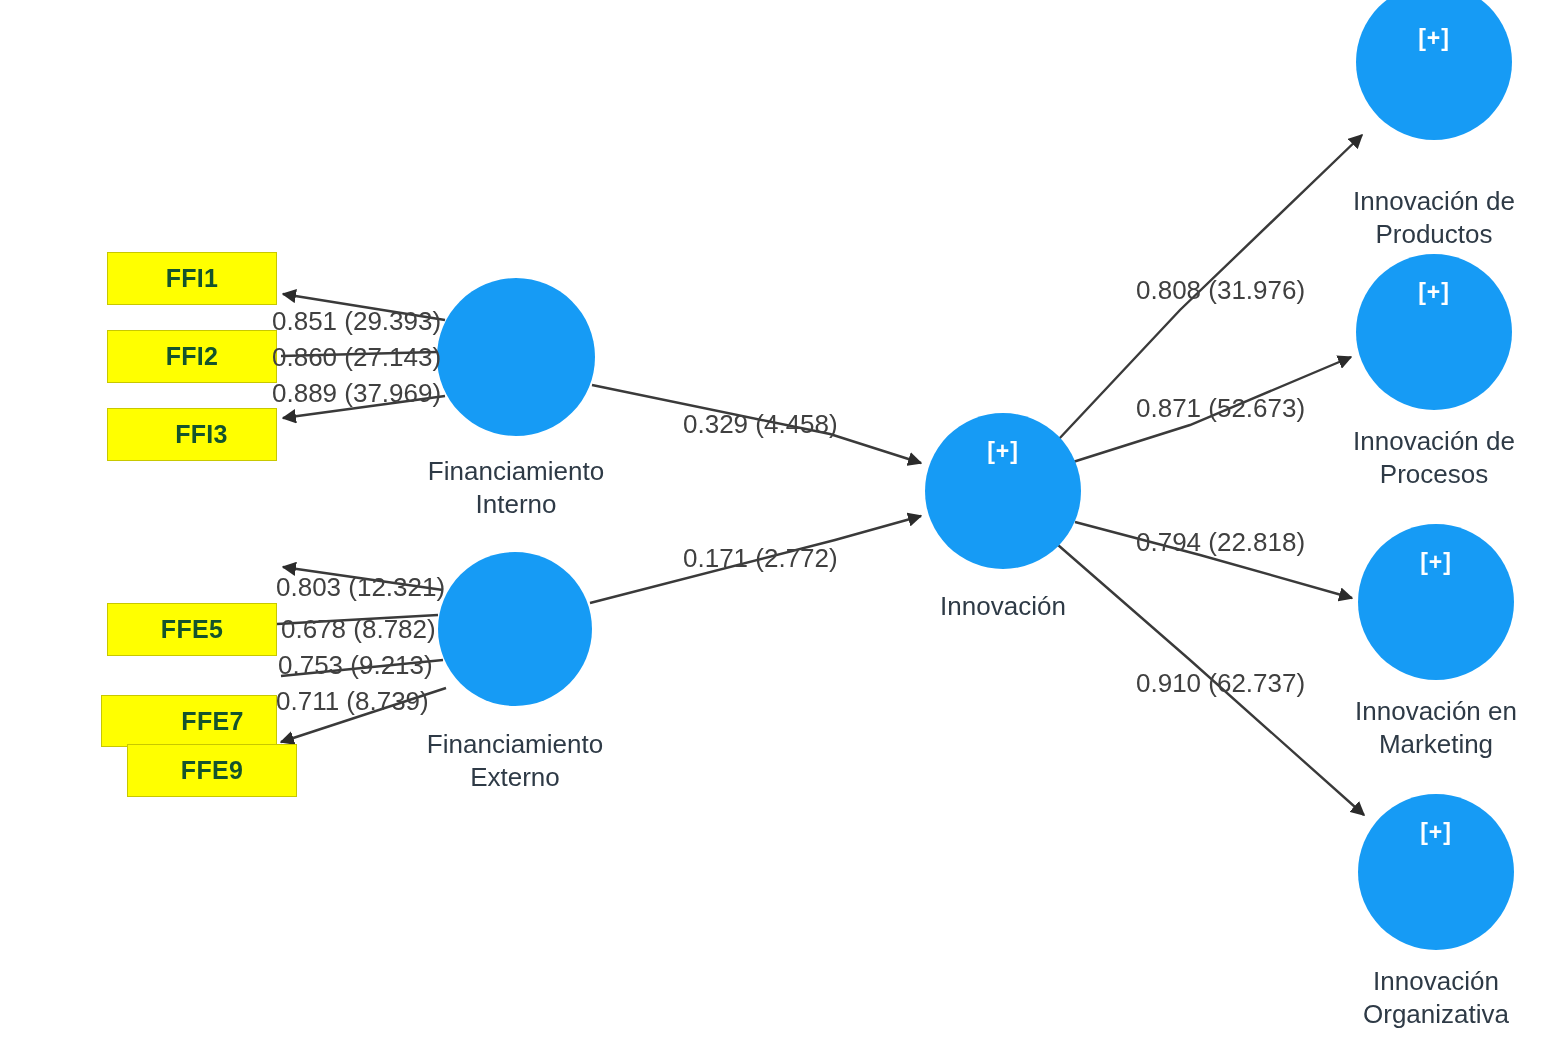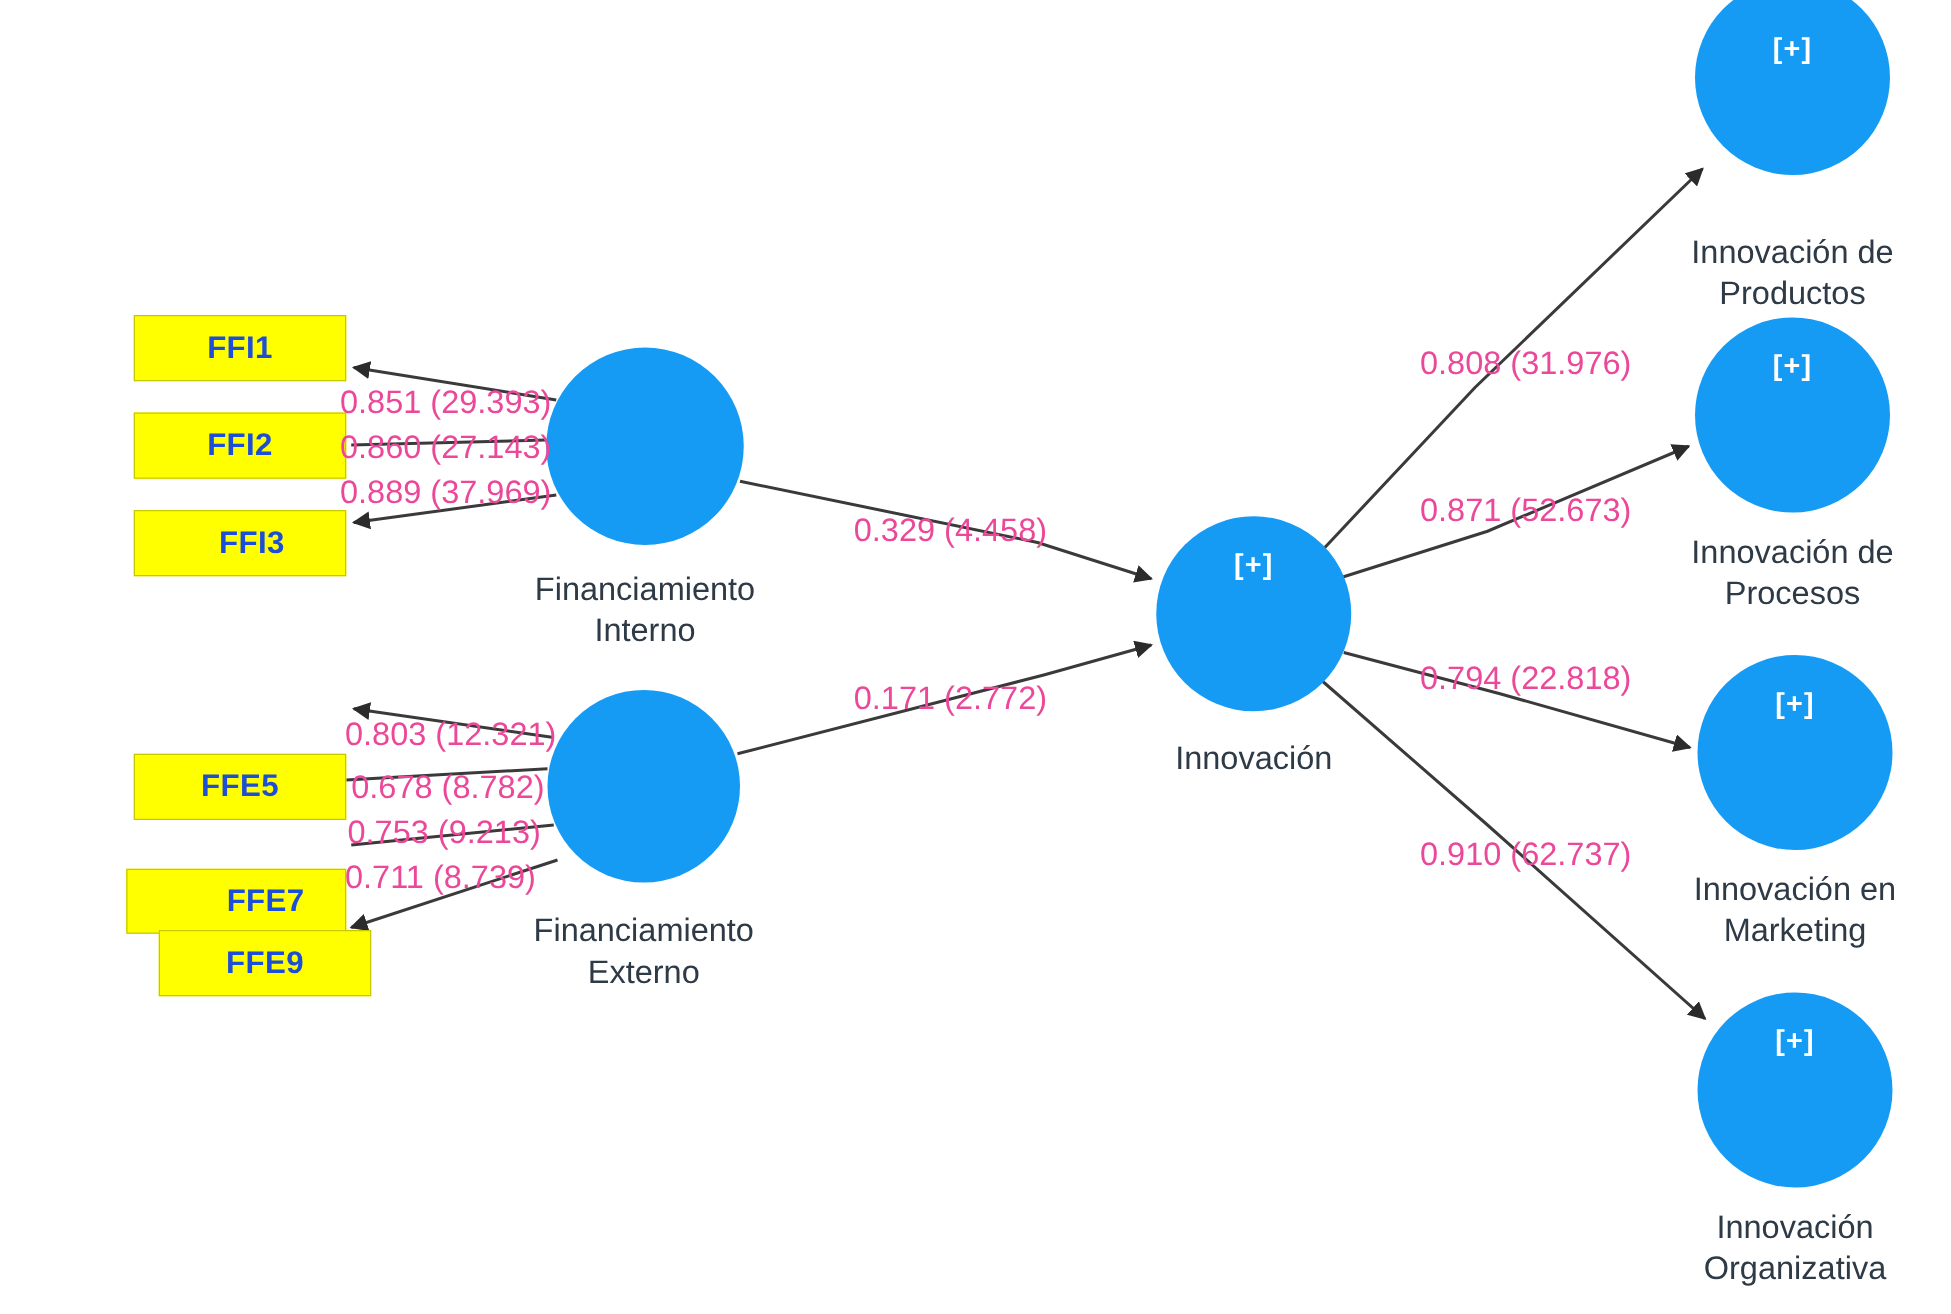--- a/index.html
+++ b/index.html
@@ -24,21 +24,21 @@
   }
   
   .indicator {
     position: absolute;
     box-sizing: border-box;
     background: #ffff00;
     border: 1.5px solid #c8c800;
     display: flex;
     align-items: center;
     justify-content: center;
-    color: #1d4ed8;
+    color: #14532d;
     font-size: 25px;
     font-weight: bold;
     letter-spacing: 0.3px;
   }
   
   .construct {
     position: absolute;
     border-radius: 50%;
     background: #169bf5;
   }
@@ -57,21 +57,21 @@
   .node-label {
     position: absolute;
     text-align: center;
     color: #2e3a46;
     font-size: 26px;
     line-height: 33px;
     white-space: pre-line;
   }
   .coef {
     position: absolute;
-    color: #ec4899;
+    color: #404040;
     font-size: 26px;
     white-space: nowrap;
   }
 </style>
 </head>
 <body>
 
 <div id="canvas">
 
   <svg id="edges" viewBox="0 0 1561 1051" xmlns="http://www.w3.org/2000/svg">

